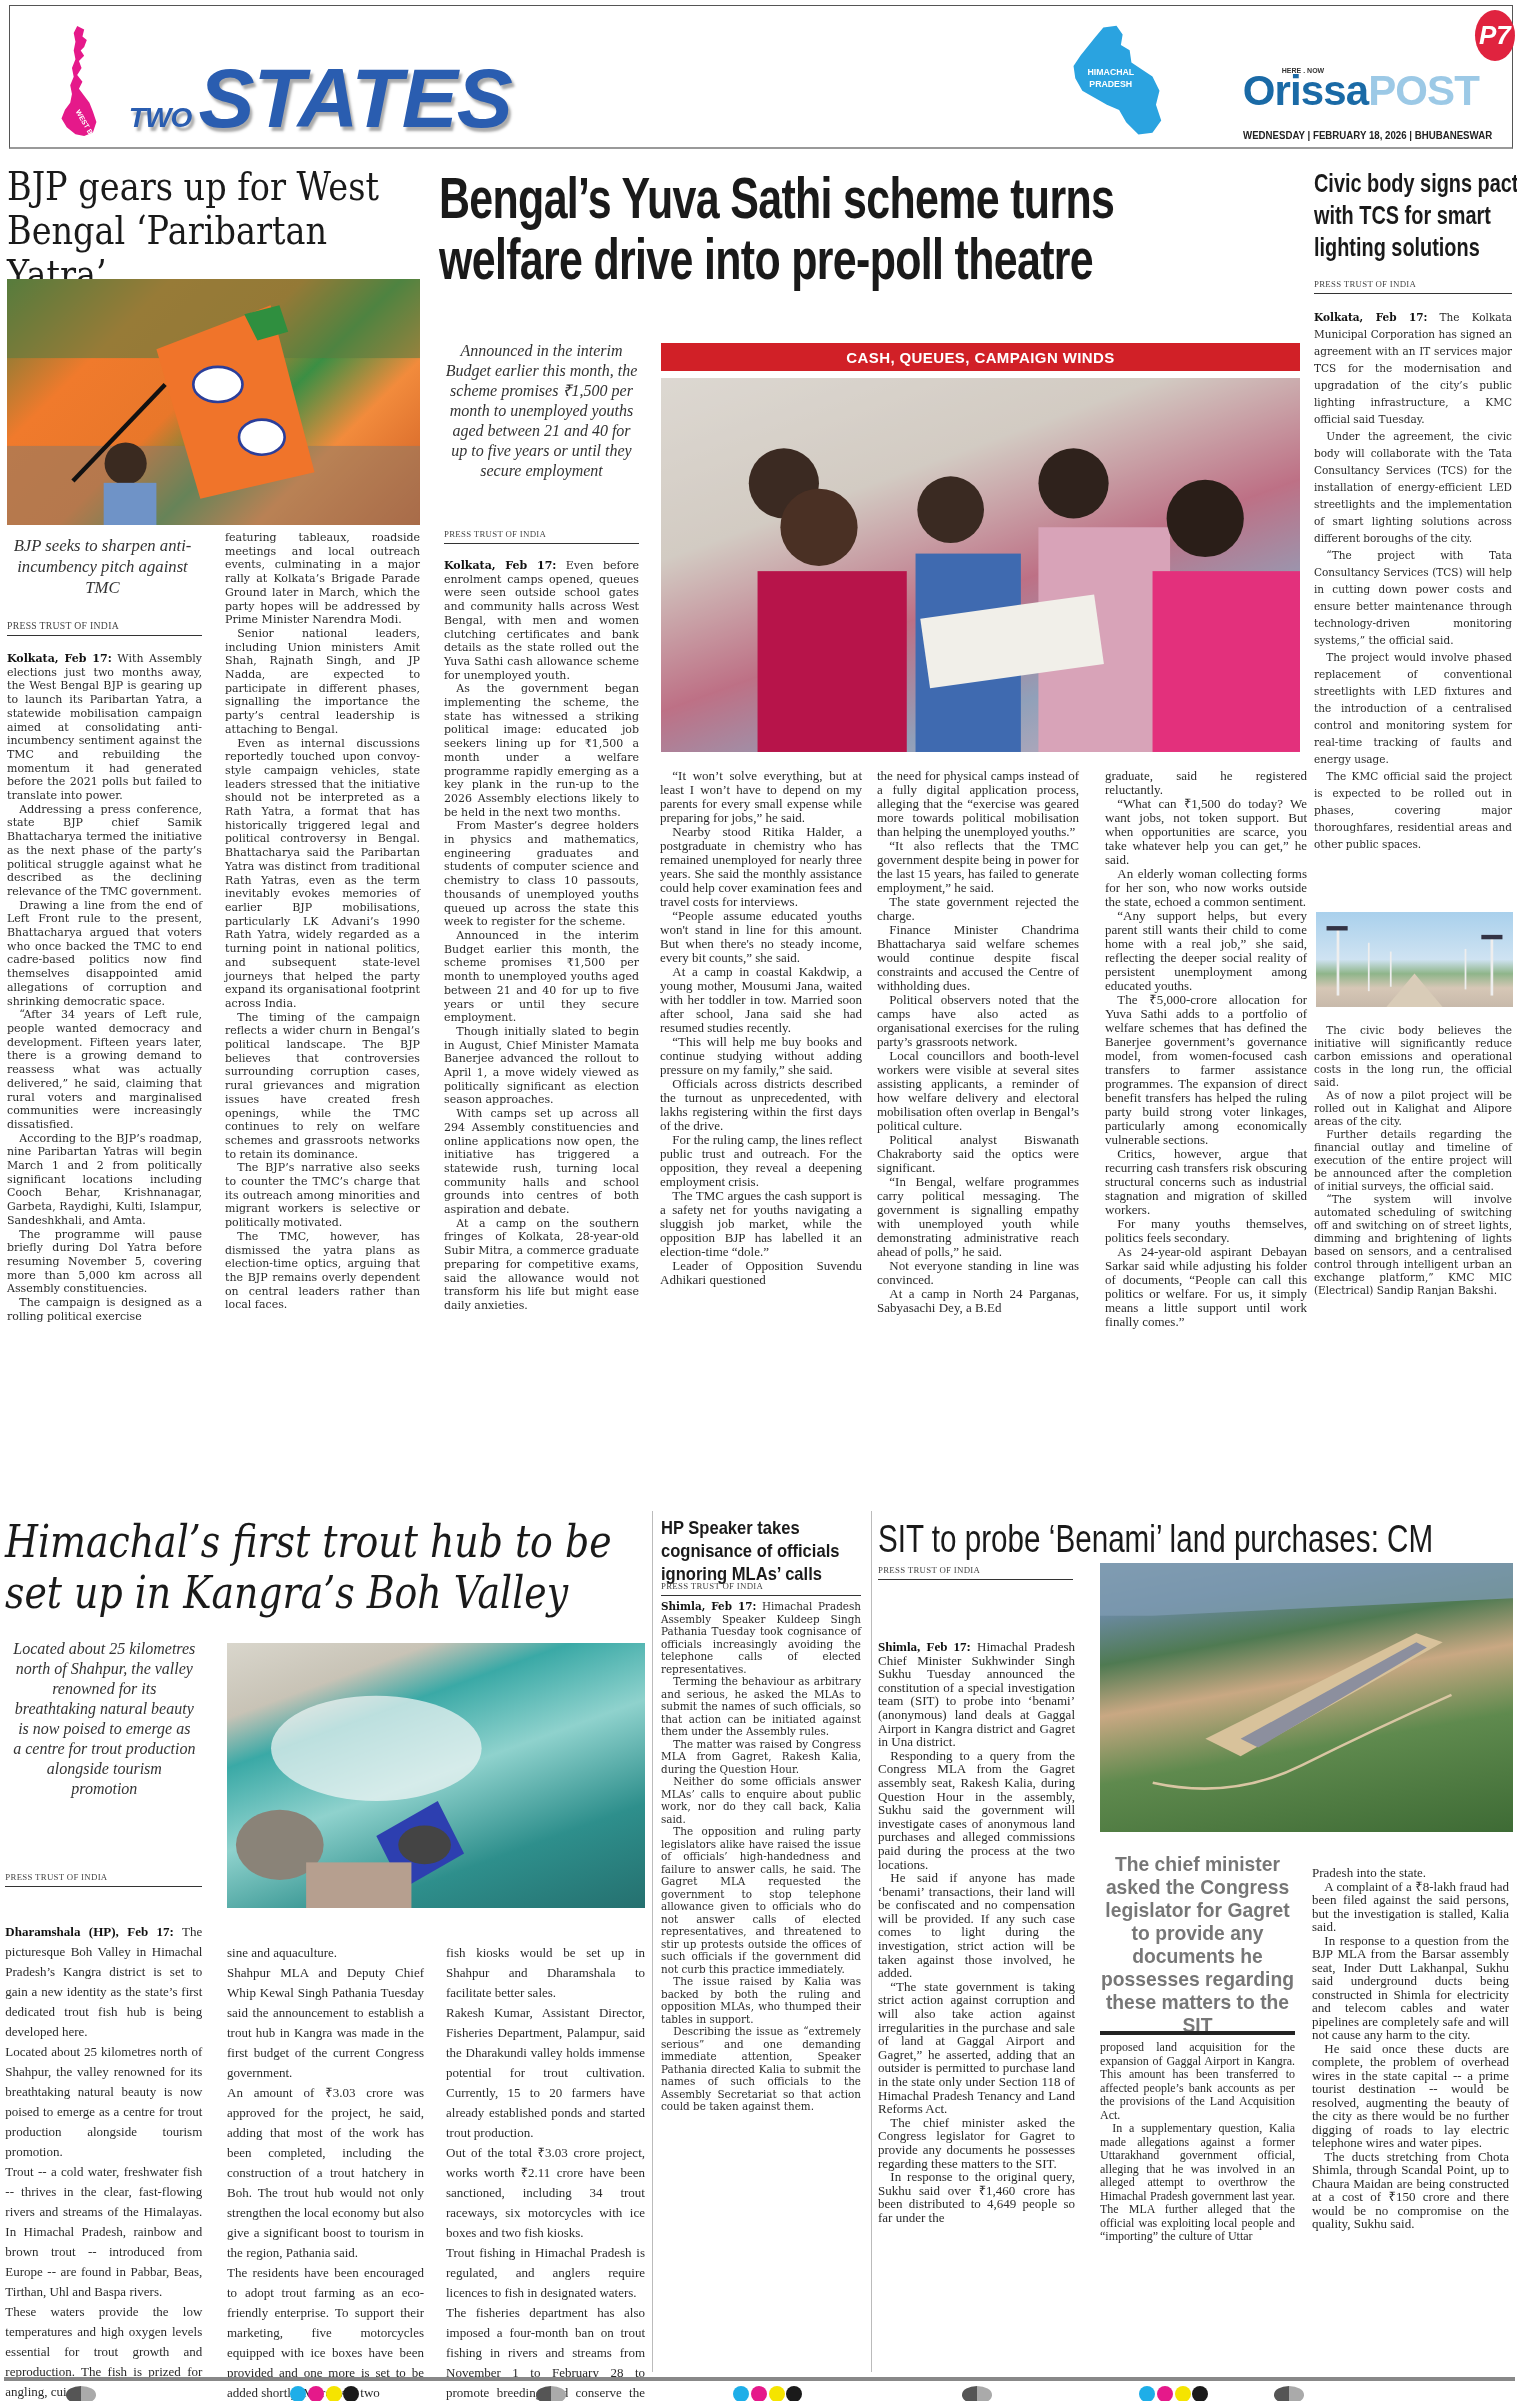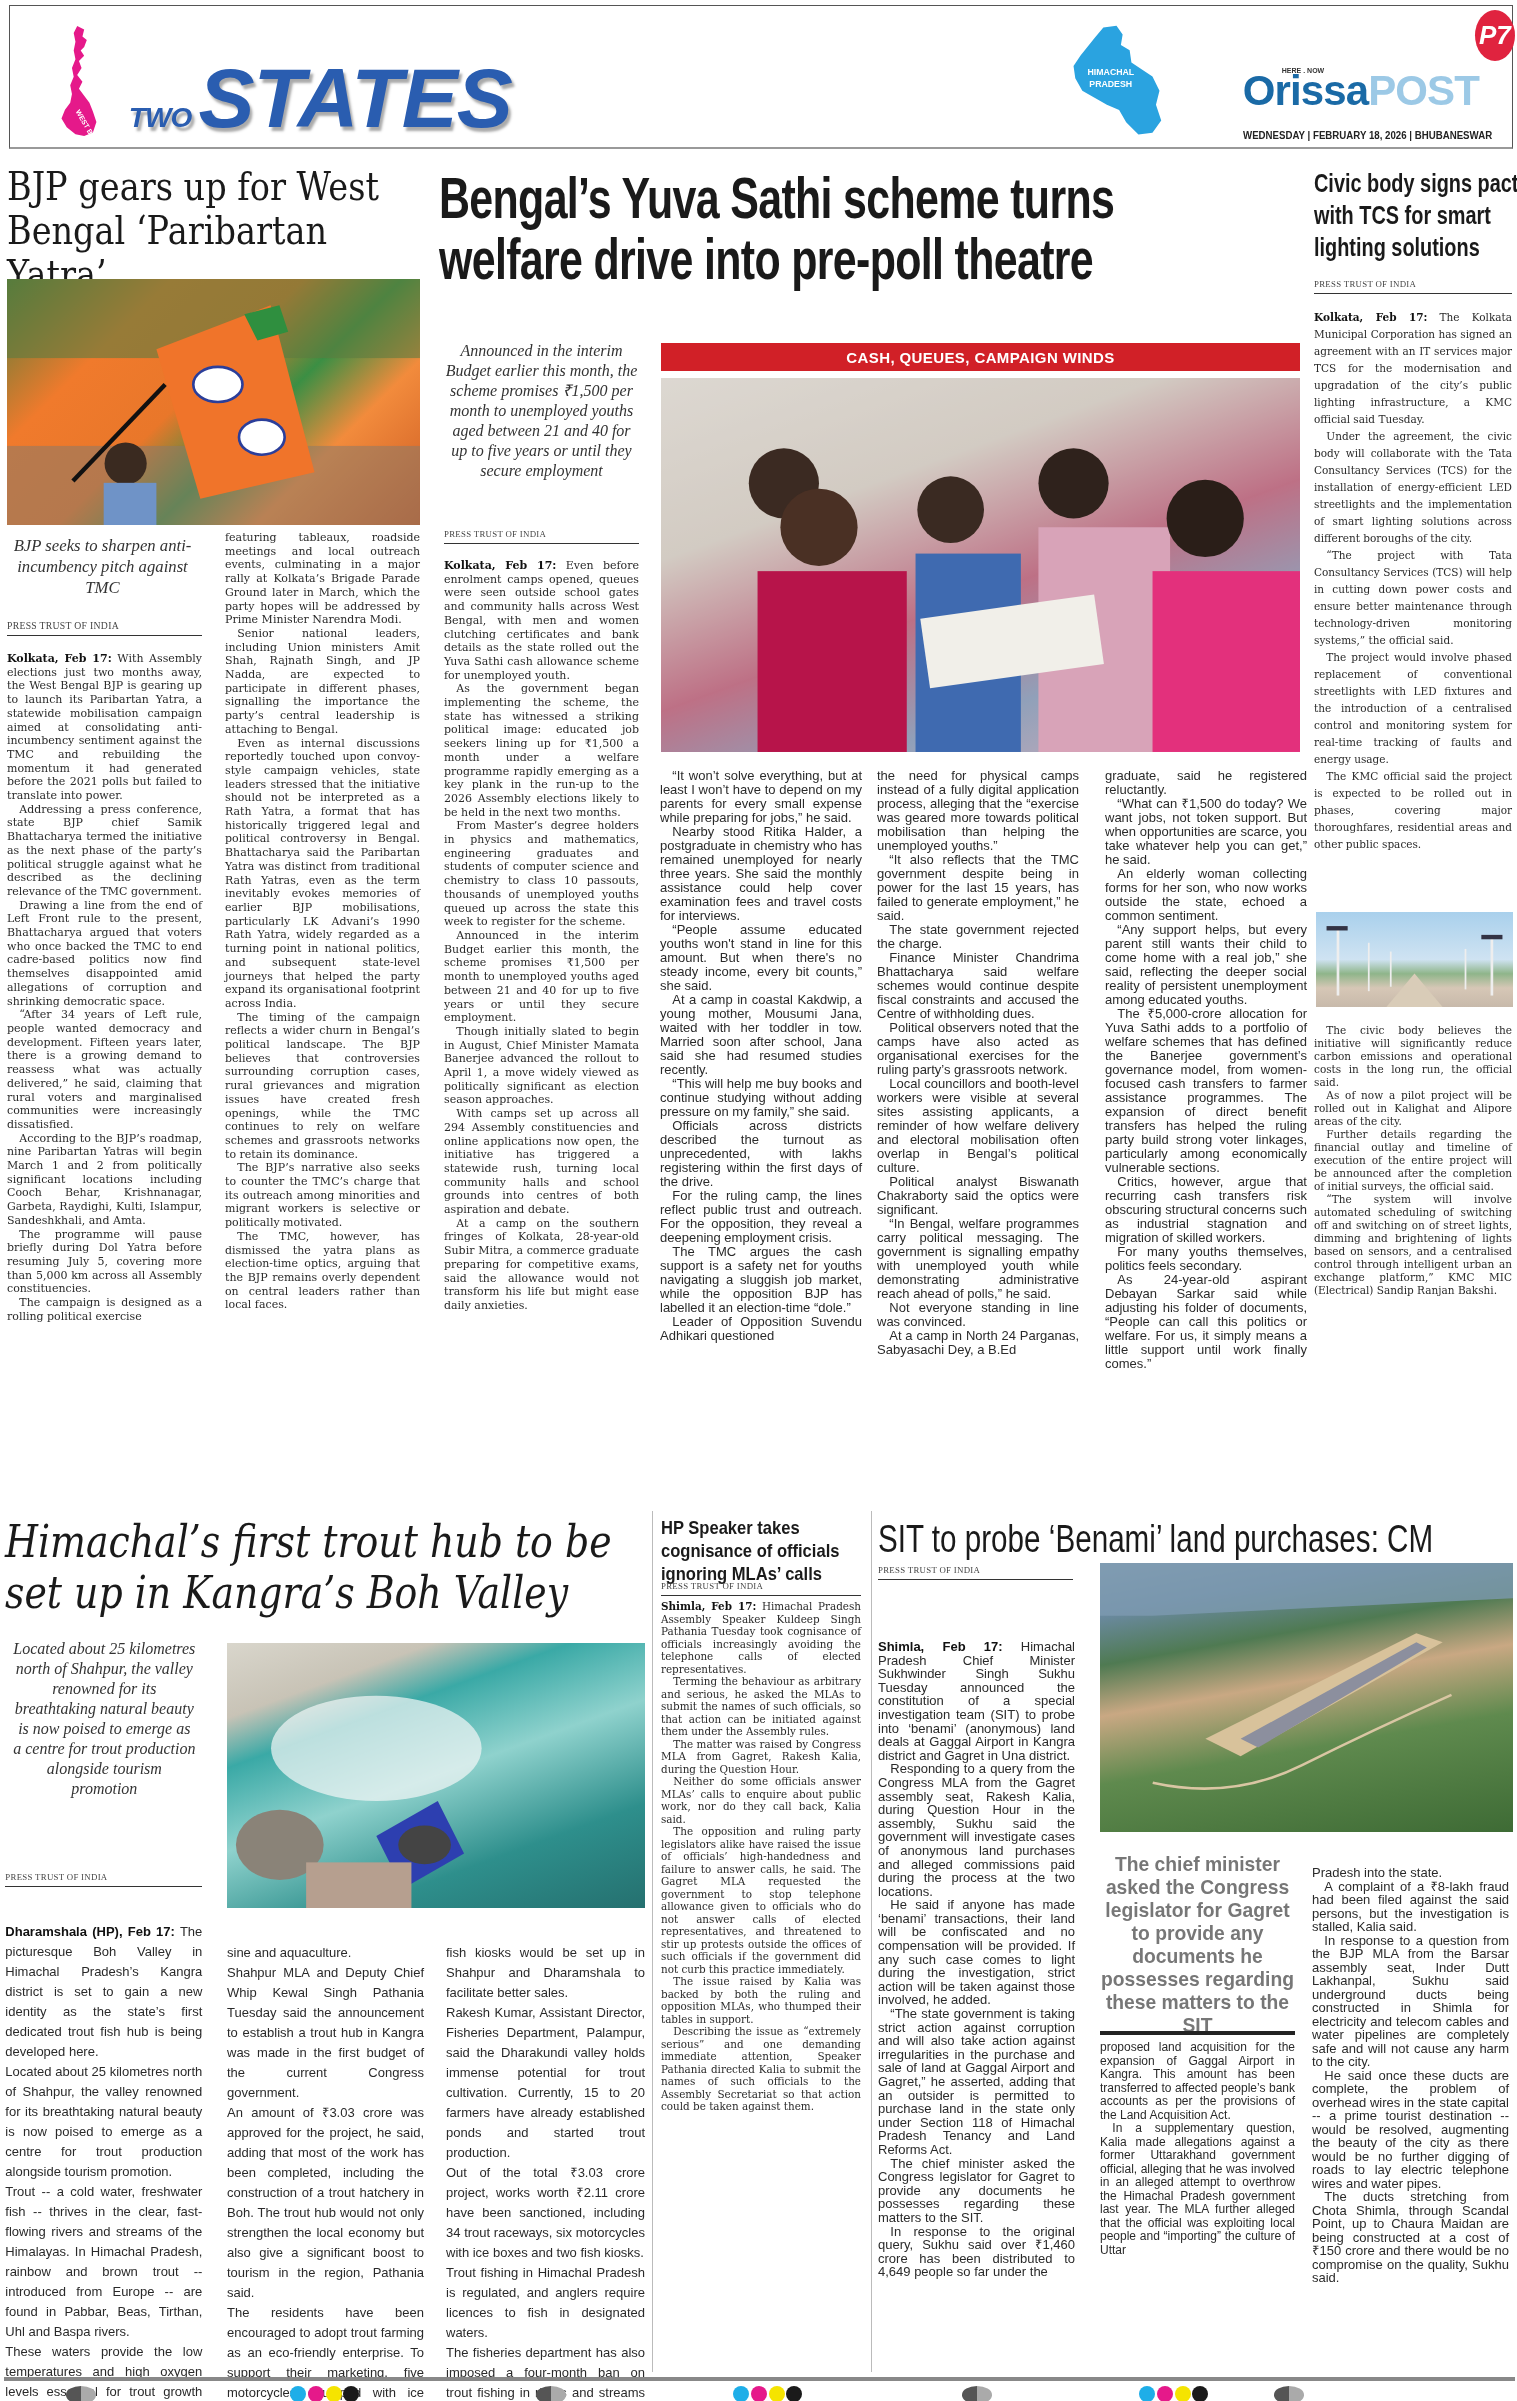--- a/index.html
+++ b/index.html
@@ -19,21 +19,21 @@
   .logo .p { color: #9cc9e6; }
   .logo-tag { left: 1272px; top: 61px; font-size: 7px; font-family: "Liberation Sans", sans-serif; font-weight: bold; color: #333; }
   .dateline { left: 1233px; top: 123px; font-family: "Liberation Sans", sans-serif; font-size: 11.4px; font-weight: bold; color: #222; transform: scaleX(0.85); transform-origin: left; white-space: nowrap; }
 
   .hl-serif { font-family: "DejaVu Serif", serif; color: #1a1a1a; }
   .hl-cond { font-family: "Liberation Sans", sans-serif; font-weight: 900; color: #1a1a1a; transform-origin: left top; }
   .body { font-family: "DejaVu Serif", serif; font-size: 11px; line-height: 13.7px; text-align: justify; color: #2a2a2a; hyphens: auto; }
   .body p { text-indent: 12.3px; }
   .body p.first { text-indent: 0; }
   .body b { color: #111; }
-  .body.tight { font-family: Liberation Sans, sans-serif; font-size: 13px; line-height: 14px; }
+  .body.tight { font-family: Liberation Serif, serif; font-size: 13px; line-height: 14px; }
   .byline { font-family: "Liberation Serif", serif; font-size: 9.7px; color: #444; border-bottom: 1.8px solid #333; padding-bottom: 3.5px; letter-spacing: 0.3px; }
   .deck { font-family: "Liberation Serif", serif; font-style: italic; color: #333; text-align: center; line-height: 1.25; }
 
   .photo { overflow: hidden; }
   .red-band { background: #d12027; color: #fff; font-family: "Liberation Sans", sans-serif; font-weight: bold; font-size: 15px; display: flex; align-items: center; justify-content: center; letter-spacing: 0.4px; }
 
   .footer-rule { left: 3.5px; top: 2377px; width: 1511px; height: 4.4px; background: #888; }
   .reg { top: 2386px; }
   .dot { width: 16px; height: 16px; border-radius: 50%; display: inline-block; margin-right: 1.8px; }
   .half { width: 30px; height: 17.6px; border-radius: 50%; background: linear-gradient(90deg, #555 50%, #aaa 50%); }
@@ -83,21 +83,21 @@
   </svg>
 </div>
 <div class="abs deck" style="left:10.5px; top:536px; width:184px; font-size:16.7px;">BJP seeks to sharpen anti-incumbency pitch against TMC</div>
 <div class="abs byline" style="left:7px; top:620px; width:195px;">PRESS TRUST OF INDIA</div>
 <div class="abs body" id="bjp-col1" style="left:7px; top:652px; width:195px;">
     <p class="first"><b>Kolkata, Feb 17:</b> With Assembly elections just two months away, the West Bengal BJP is gearing up to launch its Paribartan Yatra, a statewide mobilisation campaign aimed at consolidating anti-incumbency sentiment against the TMC and rebuilding the momentum it had generated before the 2021 polls but failed to translate into power.</p>
     <p>Addressing a press conference, state BJP chief Samik Bhattacharya termed the initiative as the next phase of the party’s political struggle against what he described as the declining relevance of the TMC government.</p>
     <p>Drawing a line from the end of Left Front rule to the present, Bhattacharya argued that voters who once backed the TMC to end cadre-based politics now find themselves disappointed amid allegations of corruption and shrinking democratic space.</p>
     <p>“After 34 years of Left rule, people wanted democracy and development. Fifteen years later, there is a growing demand to reassess what was actually delivered,” he said, claiming that rural voters and marginalised communities were increasingly dissatisfied.</p>
     <p>According to the BJP’s roadmap, nine Paribartan Yatras will begin March 1 and 2 from politically significant locations including Cooch Behar, Krishnanagar, Garbeta, Raydighi, Kulti, Islampur, Sandeshkhali, and Amta.</p>
-    <p>The programme will pause briefly during Dol Yatra before resuming July 5, covering more than 5,000 km across all Assembly constituencies.</p>
+    <p>The programme will pause briefly during Dol Yatra before resuming November 5, covering more than 5,000 km across all Assembly constituencies.</p>
     <p>The campaign is designed as a rolling political exercise</p>
   </div>
 <div class="abs body" id="bjp-col2" style="left:225px; top:531px; width:195px;">
     <p class="first">featuring tableaux, roadside meetings and local outreach events, culminating in a major rally at Kolkata’s Brigade Parade Ground later in March, which the party hopes will be addressed by Prime Minister Narendra Modi.</p>
     <p>Senior national leaders, including Union ministers Amit Shah, Rajnath Singh, and JP Nadda, are expected to participate in different phases, signalling the importance the party’s central leadership is attaching to Bengal.</p>
     <p>Even as internal discussions reportedly touched upon convoy-style campaign vehicles, state leaders stressed that the initiative should not be interpreted as a Rath Yatra, a format that has historically triggered legal and political controversy in Bengal. Bhattacharya said the Paribartan Yatra was distinct from traditional Rath Yatras, even as the term inevitably evokes memories of earlier BJP mobilisations, particularly LK Advani’s 1990 Rath Yatra, widely regarded as a turning point in national politics, and subsequent state-level journeys that helped the party expand its organisational footprint across India.</p>
     <p>The timing of the campaign reflects a wider churn in Bengal’s political landscape. The BJP believes that controversies surrounding corruption cases, rural grievances and migration issues have created fresh openings, while the TMC continues to rely on welfare schemes and grassroots networks to retain its dominance.</p>
     <p>The BJP’s narrative also seeks to counter the TMC’s charge that its outreach among minorities and migrant workers is selective or politically motivated.</p>
     <p>The TMC, however, has dismissed the yatra plans as election-time optics, arguing that the BJP remains overly dependent on central leaders rather than local faces.</p>
   </div>

